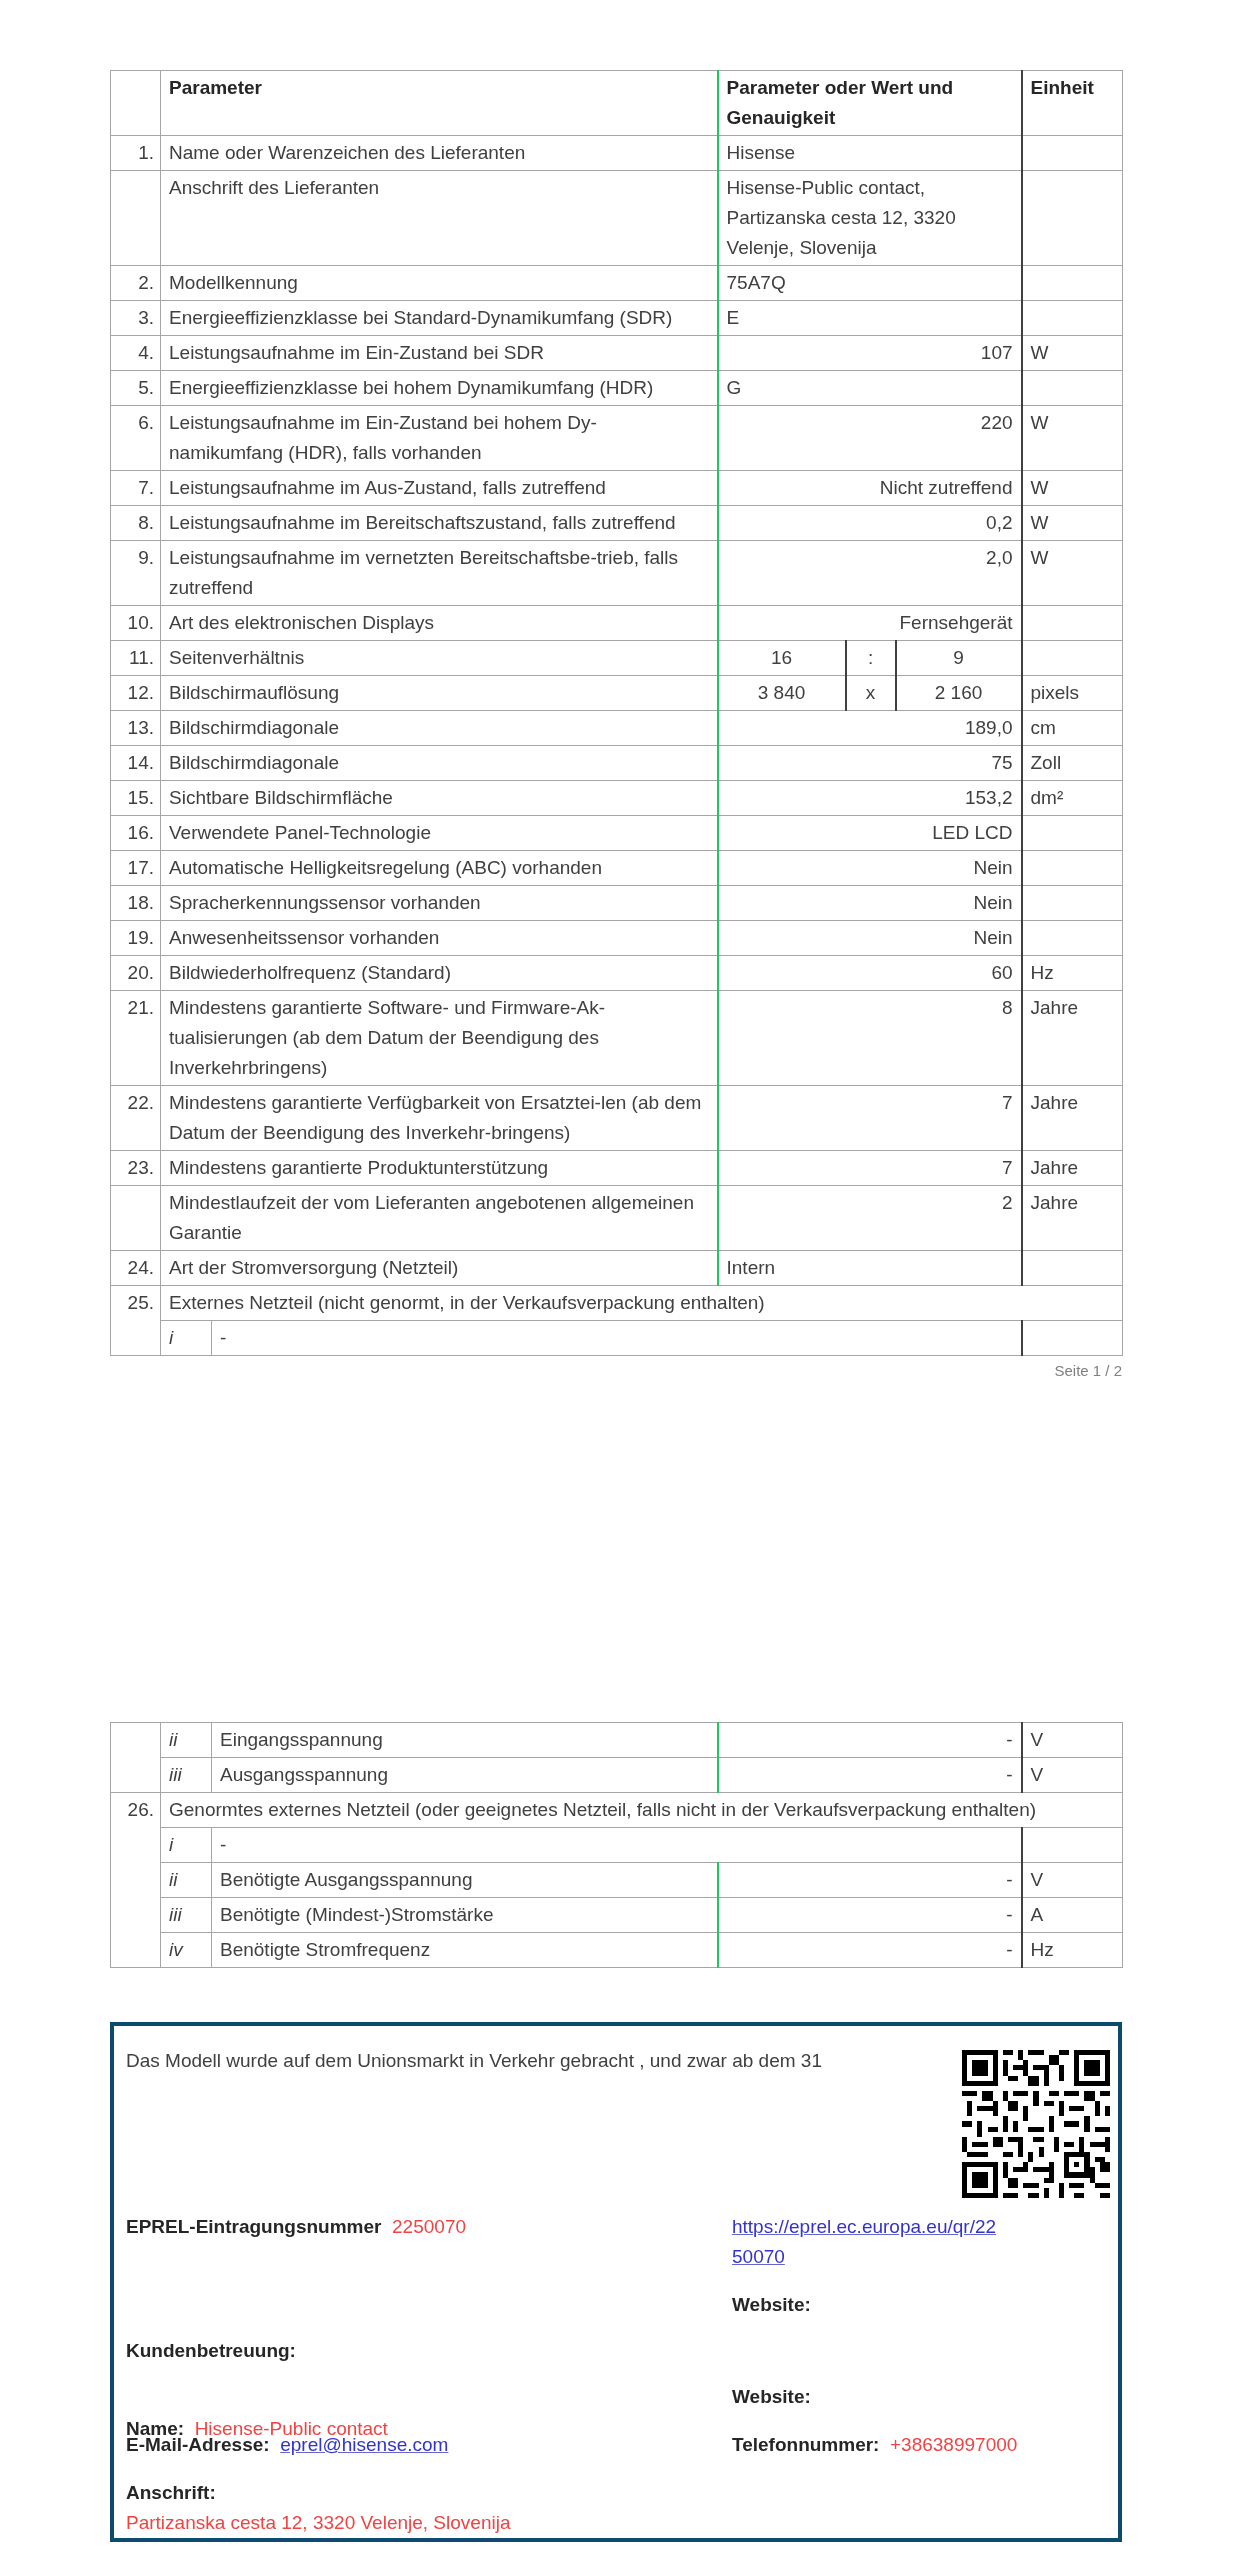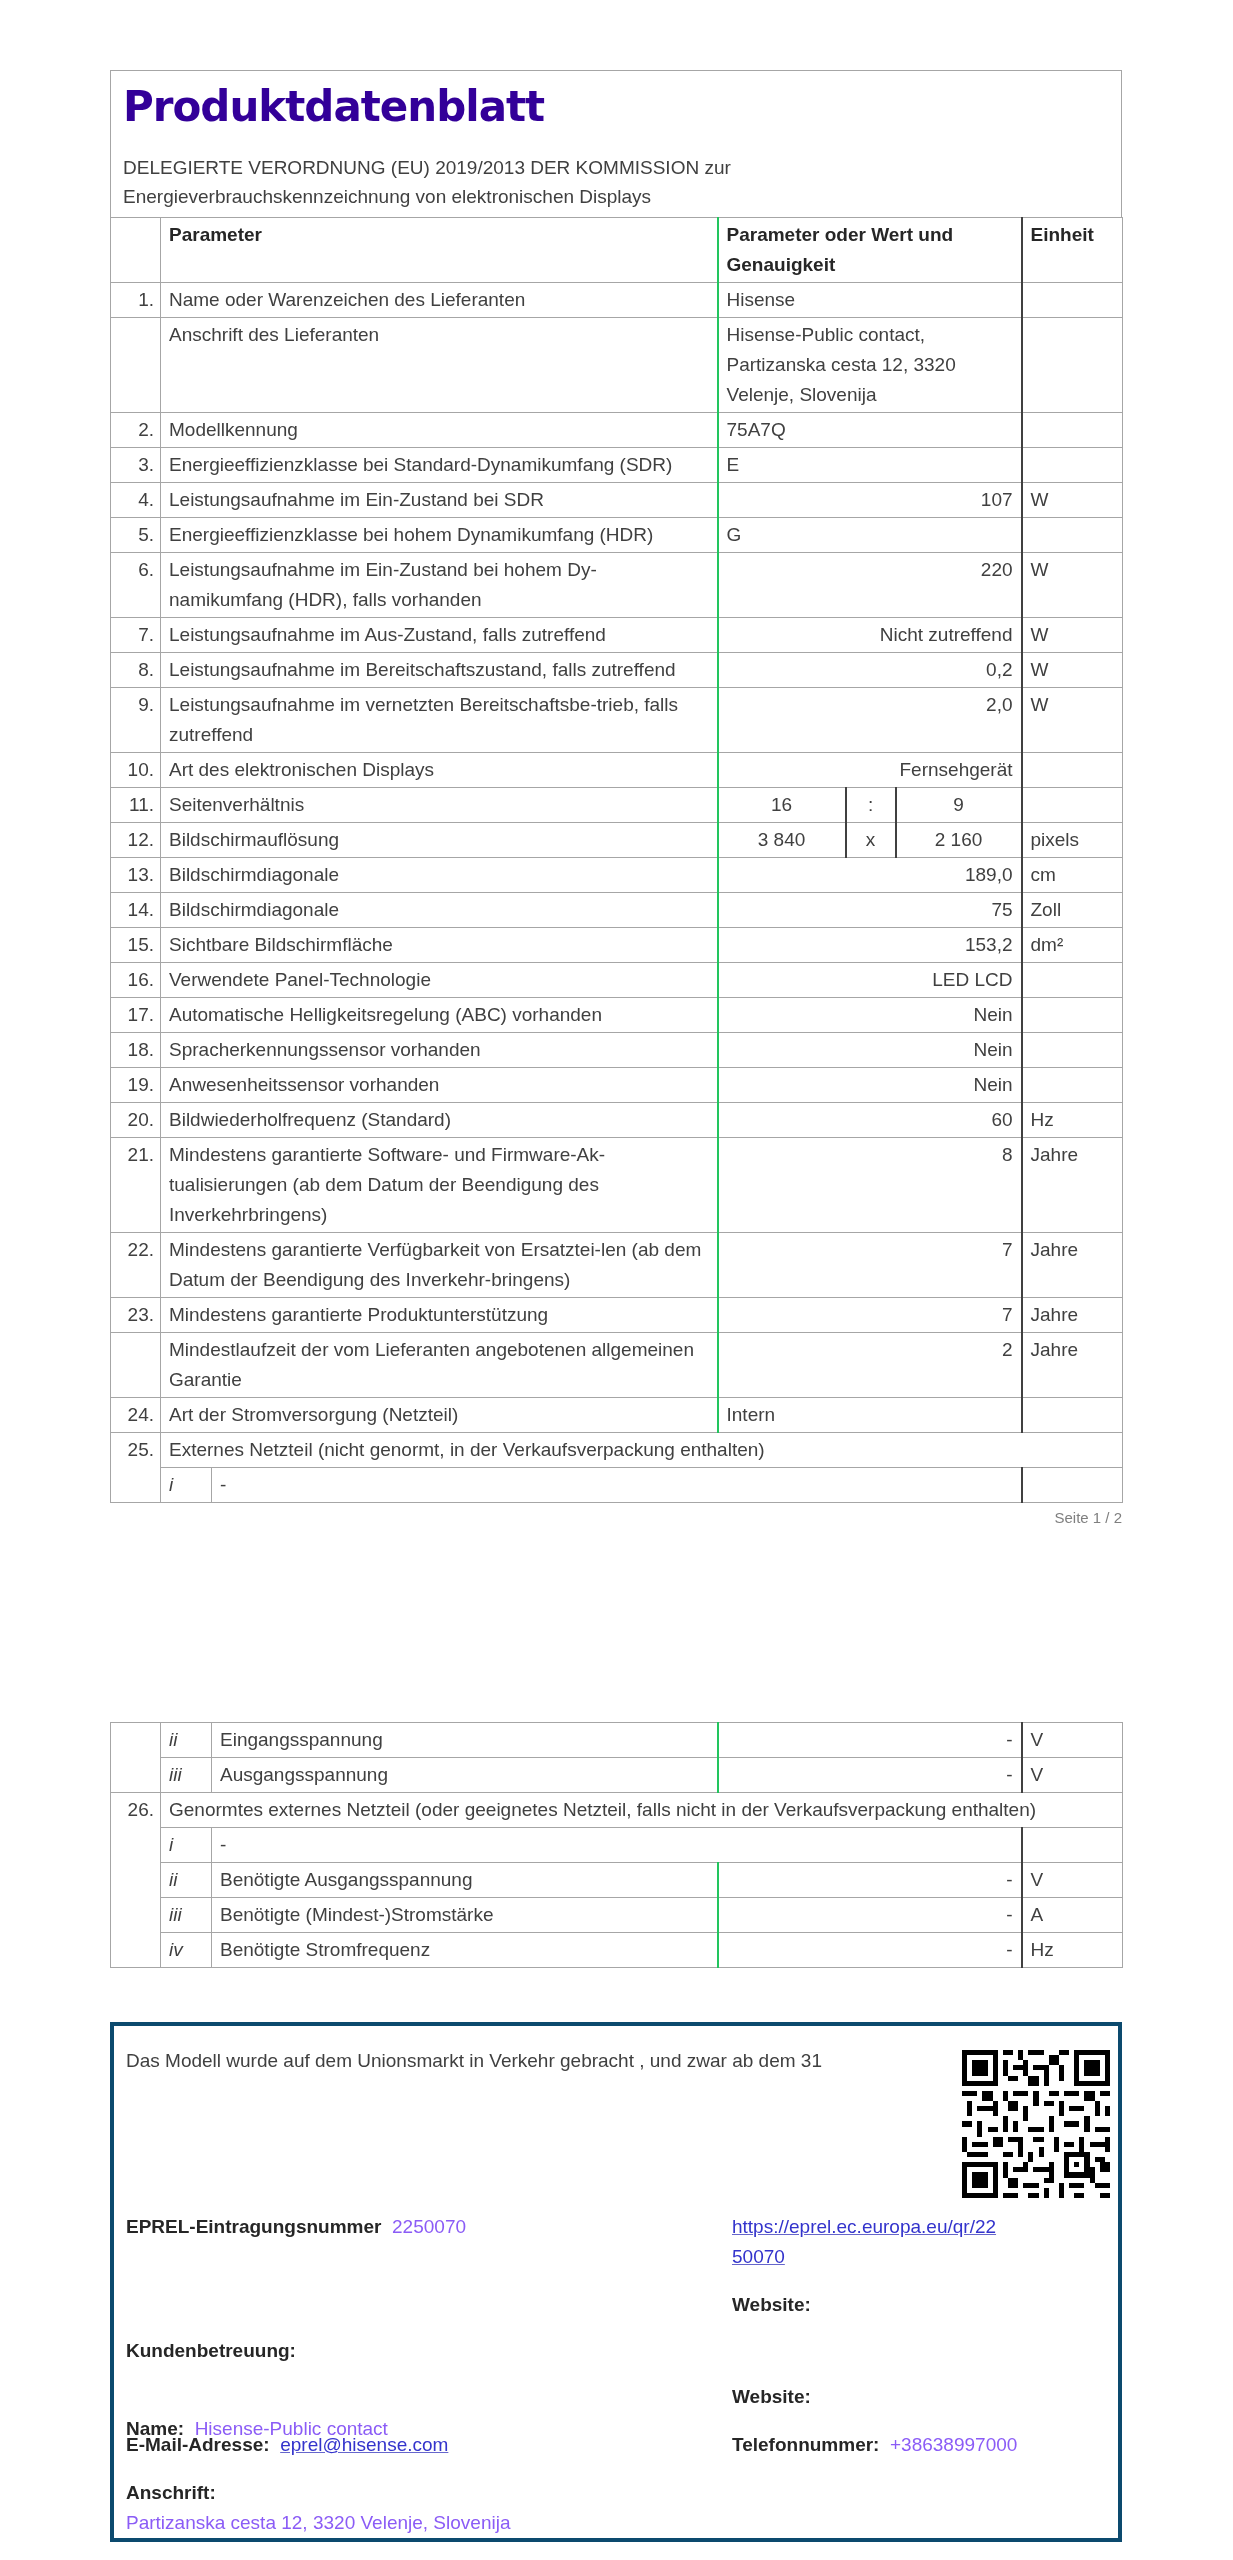--- a/index.html
+++ b/index.html
@@ -27,33 +27,26 @@
     .page-footer { text-align: right; font-size: 15px; color: #7f7f7f; margin-top: 6px; }
 
     
     .info-box { position: absolute; left: 110px; top: 2022px; width: 1012px; height: 520px; border: 4px solid #0c4a6e; font-size: 19px; line-height: 30px; }
     .market-text { position: absolute; left: 12px; top: 20px; white-space: nowrap; overflow: hidden; width: 840px; color: #404040; }
     .qr { position: absolute; left: 848px; top: 24px; width: 148px; height: 148px; }
     .lbl { font-weight: bold; color: #262626; }
     .row-abs { position: absolute; left: 12px; }
     .col2 { position: absolute; left: 618px; }
     a.link { color: #3333cc; text-decoration: underline; text-decoration-color: #6666cc; }
-    .v { color: #8b5cf6; }
+    .v { color: #ef4444; }
   </style>
 </head>
 <body>
 
 <div class="page" style="top:70px;">
-  <div class="header-box">
-    <div class="title">Produktdatenblatt</div>
-    <div class="subtitle">
-      <div>DELEGIERTE VERORDNUNG (EU) 2019/2013 DER KOMMISSION zur</div>
-      <div>Energieverbrauchskennzeichnung von elektronischen Displays</div>
-    </div>
-  </div>
 
   <table class="sheet">
     <colgroup>
       <col style="width:50px">
         <col style="width:51px">
         <col style="width:506px">
       <col style="width:128px">
         <col style="width:50px">
         <col style="width:126px">
       <col style="width:101px">

